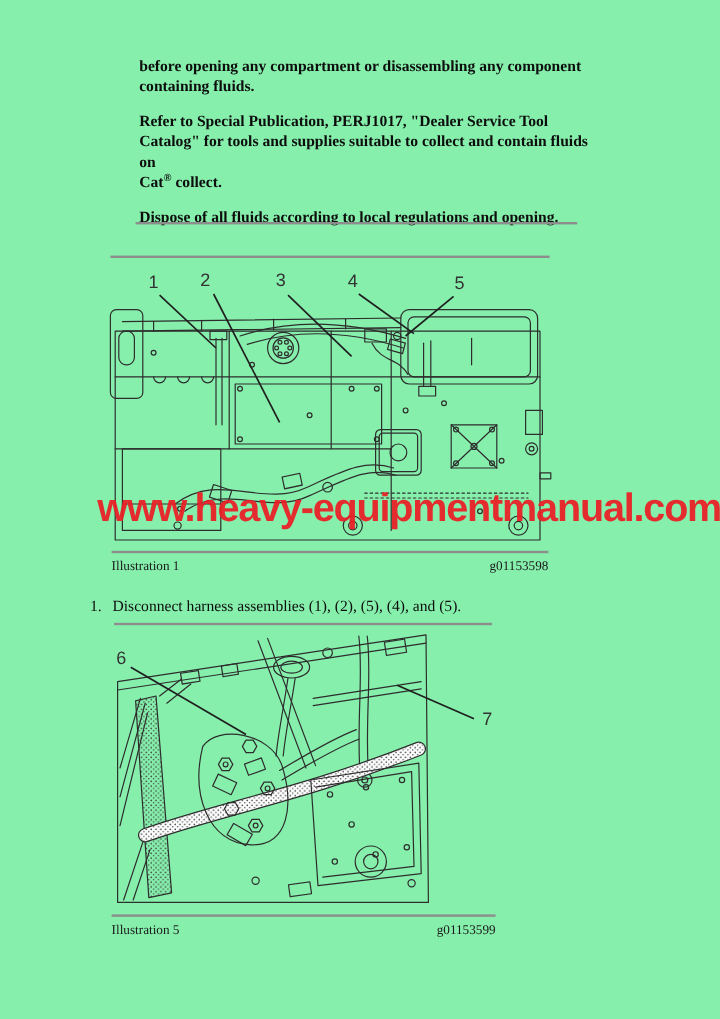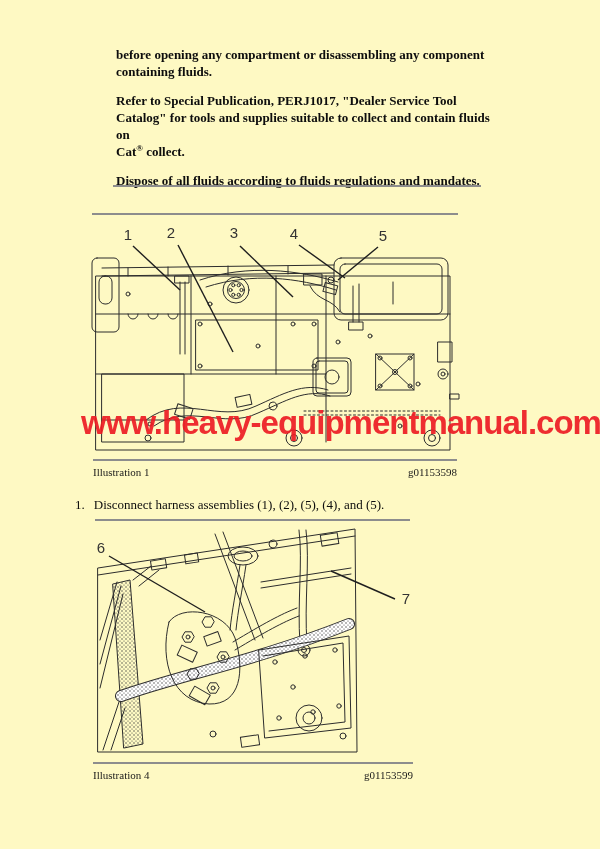--- a/index.html
+++ b/index.html
@@ -1,17 +1,17 @@
 <!DOCTYPE html>
 <html><head>
 <meta charset="utf-8">
 <style>
   html,body{margin:0;padding:0;background:#ffffff;}
   .page{
-    position:relative;width:600px;height:849px;background:#fef9c3;overflow:hidden;
+    position:relative;width:600px;height:849px;background:#86efac;overflow:hidden;
     font-family:"Liberation Serif",serif;color:#111;
   }
   
   .intro{position:absolute;left:116px;top:46px;width:380px;font-weight:bold;
          font-size:13px;line-height:17px;color:#0d0d0d;}
   .intro p{margin:0 0 12px 0;white-space:pre-line;}
   .intro sup{font-size:9px;line-height:0;vertical-align:super;}
   
   .rule{position:absolute;height:2px;background:#8d8d8d;}
   
@@ -35,21 +35,21 @@
 <body>
 
 <div class="page">
 
   <div class="intro">
     <p>before opening any compartment or disassembling any component
 containing fluids.</p>
     <p><span>Refer to Special Publication, PERJ1017, "Dealer Service Tool
 Catalog" for tools and supplies suitable to collect and contain fluids on
 Cat</span><sup>®</sup><span> collect.</span></p>
-    <p>Dispose of all fluids according to fluids regulations and mandates.</p>
+    <p>Dispose of all fluids according to local regulations and opening.</p>
   </div>
 
   <div class="rule" style="left:113px;top:185px;width:368px;"></div>
   <div class="rule" style="left:92px;top:213px;width:366px;"></div>
 
   <div class="illus" style="left:88px;top:224px;">
     <svg width="372" height="232" viewBox="0 0 372 232">
       <g stroke="#2d2d2d" stroke-width="1" fill="none" stroke-linecap="round" stroke-linejoin="round">
 
         <rect x="4" y="34" width="27" height="74" rx="5"></rect>
@@ -271,17 +271,17 @@
       </g>
       <g text-anchor="middle">
         <text class="callout-num" x="8" y="31">6</text>
         <text class="callout-num" x="313" y="82">7</text>
       </g>
     </svg>
   </div>
 
   <div class="rule" style="left:93px;top:762px;width:320px;"></div>
   <div class="cap-row" style="left:93px;top:769px;width:320px;">
-    <span>Illustration 4</span>
+    <span>Illustration 5</span>
     <span>g01153599</span>
   </div>
 
 </div>
 
 </body></html>

